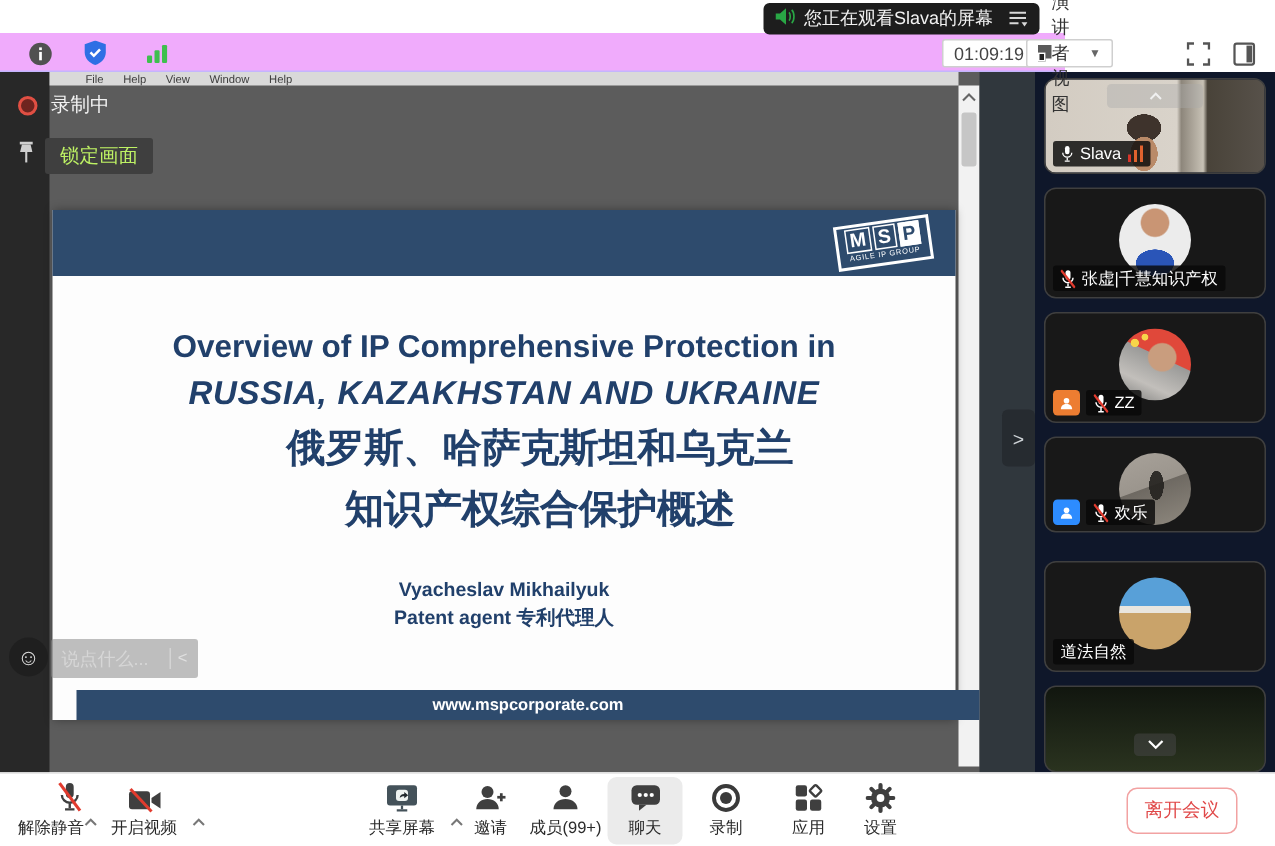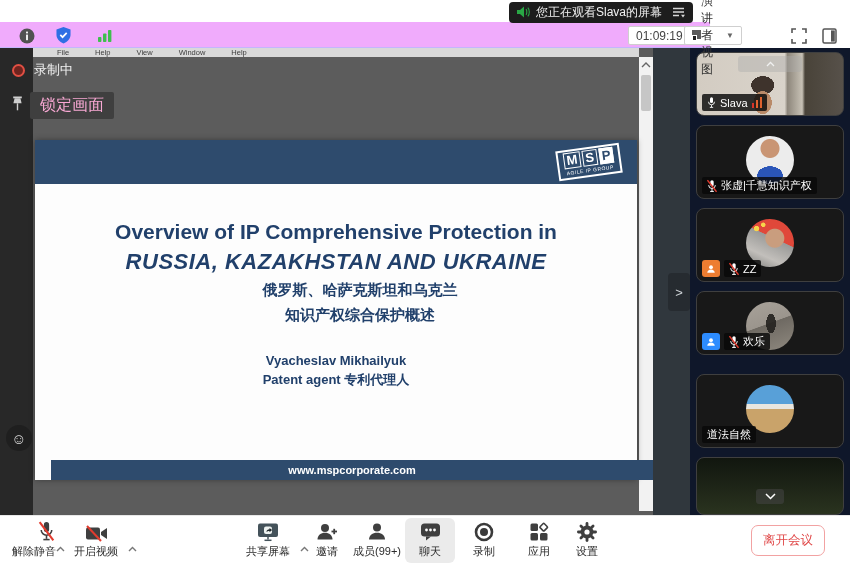--- a/index.html
+++ b/index.html
@@ -25,45 +25,45 @@
   .vm-ic .b2 { position:absolute; left:0; bottom:0; width:5px; height:6px; background:#222; border:1px solid #fff; }
   .vm-caret { font-size:8px; color:#666; }
 
   
   .main { position:absolute; left:0; top:48px; width:850px; height:467px; }
 
   
   .shared { position:absolute; left:0; top:0; width:690px; height:467px; background:#5c5c5c; overflow:hidden; }
   .left-strip { position:absolute; left:0; top:0; width:33px; height:467px; background:#282828; }
   .menubar { position:absolute; left:33px; top:0; width:606px; height:9px; background:#d9d9d9;
-    display:flex; align-items:center; gap:26px; padding-left:24px; filter:blur(0.4px); }
+    display:flex; align-items:center; gap:13px; padding-left:24px; filter:blur(0.4px); }
   .menubar span { font-size:7.5px; color:#3c3c3c; line-height:9px; }
   .scrollbar { position:absolute; left:639px; top:9px; width:14px; height:454px; background:#f2f2f2; }
   .scroll-thumb { position:absolute; left:2px; top:18px; width:10px; height:36px; background:#c6c6c6; border-radius:2px; }
   .dark-band { position:absolute; left:653px; top:0; width:37px; height:467px; background:#30373d; }
 
   .rec-wrap { position:absolute; left:12px; top:13px; display:flex; align-items:center; gap:9px; z-index:5; }
   .rec-dot { width:13px; height:13px; border-radius:50%; border:2.5px solid #e04f43; background:#6e241f; }
   .rec-txt { color:#f2f2f2; font-size:13px; }
   .lock-wrap { position:absolute; left:11px; top:44px; display:flex; align-items:center; gap:6px; z-index:5; }
-  .lock-box { background:#3f3f3f; color:#f9a8d4; font-size:16px; padding:3px 10px; border-radius:2px; }
+  .lock-box { background:#3f3f3f; color:#bef264; font-size:13px; padding:3px 10px; border-radius:2px; }
 
   
   .slide { position:absolute; left:35px; top:92px; width:602px; height:340px; background:#fdfdfd; box-shadow:0 0 6px rgba(0,0,0,.35); }
   .slide-header { position:absolute; left:0; top:0; width:100%; height:44px; background:#2e4b6d; }
   .msp-logo { position:absolute; right:16px; top:7px; transform:rotate(-8deg); border:2px solid #fff; padding:1px 5px 2px;
     background:#2e4b6d; text-align:center; }
   .msp-letters { display:flex; gap:2px; justify-content:center; }
   .msp-letters span { color:#fff; font-weight:bold; font-size:13px; line-height:14px; border:1px solid #fff; padding:0 2px; }
   .msp-letters span.pbox { background:#fff; color:#2e4b6d; }
   .msp-sub { color:#fff; font-size:5px; letter-spacing:0.5px; margin-top:1px; white-space:nowrap; }
   .slide-body { position:absolute; left:0; top:44px; width:100%; text-align:center; color:#21406b; }
   .t-en1 { margin-top:36px; font-size:21px; font-weight:bold; }
   .t-en2 { margin-top:5px; font-size:22px; font-weight:bold; letter-spacing:0.5px;font-style:italic; }
-  .t-zh  { margin-top:6px; font-size:15px; font-weight:600;padding-left:48px; }
+  .t-zh  { margin-top:6px; font-size:26px; font-weight:600;padding-left:48px; }
   .author { margin-top:28px; font-size:13px; font-weight:bold; }
   .author2 { margin-top:3px; font-size:13px; font-weight:bold; }
   .slide-footer { position:absolute; left:16px; bottom:0; width:100%; height:20px; background:#2e4b6d;
     display:flex; align-items:center; justify-content:center; color:#fff; font-size:11px; font-weight:bold; }
 
   .emoji-btn { position:absolute; left:6px; top:377px; width:26px; height:26px; border-radius:50%; background:#1f1f1f;
     display:flex; align-items:center; justify-content:center; color:#dcdcdc; font-size:15px; z-index:6; }
   .chat-hint { position:absolute; left:34px; top:378px; width:98px; height:26px; background:rgba(138,138,138,0.55);
     border-radius:2px; display:flex; align-items:center; padding:0 7px; z-index:6; }
   .chat-hint .ph { color:#d6d6d6; font-size:12px; flex:1; white-space:nowrap; }
@@ -215,20 +215,25 @@
           <div class="t-zh">知识产权综合保护概述</div>
           <div class="author">Vyacheslav Mikhailyuk</div>
           <div class="author2">Patent agent 专利代理人</div>
         </div>
         <div class="slide-footer">
           <span>www.mspcorporate.com</span>
         </div>
       </div>
 
       <div class="emoji-btn">☺</div>
+      <div class="chat-hint">
+        <span class="ph">说点什么...</span>
+        <span class="div"></span>
+        <span class="lt">&lt;</span>
+      </div>
 
       <div class="expand-handle">
         <span>&gt;</span>
       </div>
     </div>
 
     <div class="sidebar">
 
       <div class="tile" style="top:4px; height:64px; background:
           radial-gradient(ellipse 15px 19px at 45% 80%, #b98a68 60%, rgba(0,0,0,0) 61%),

